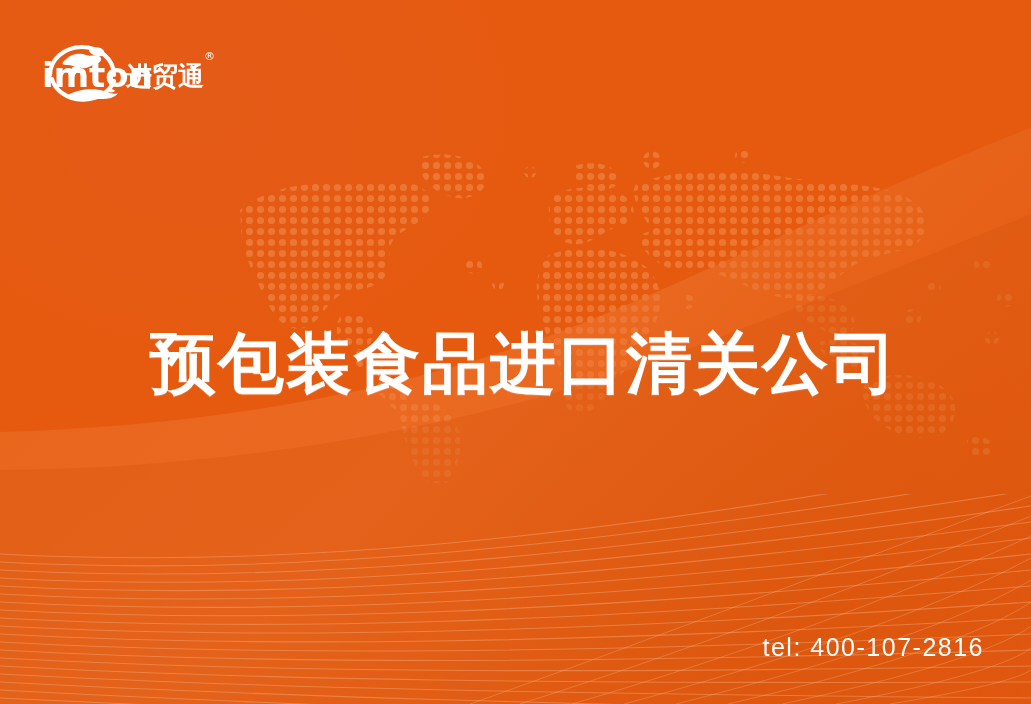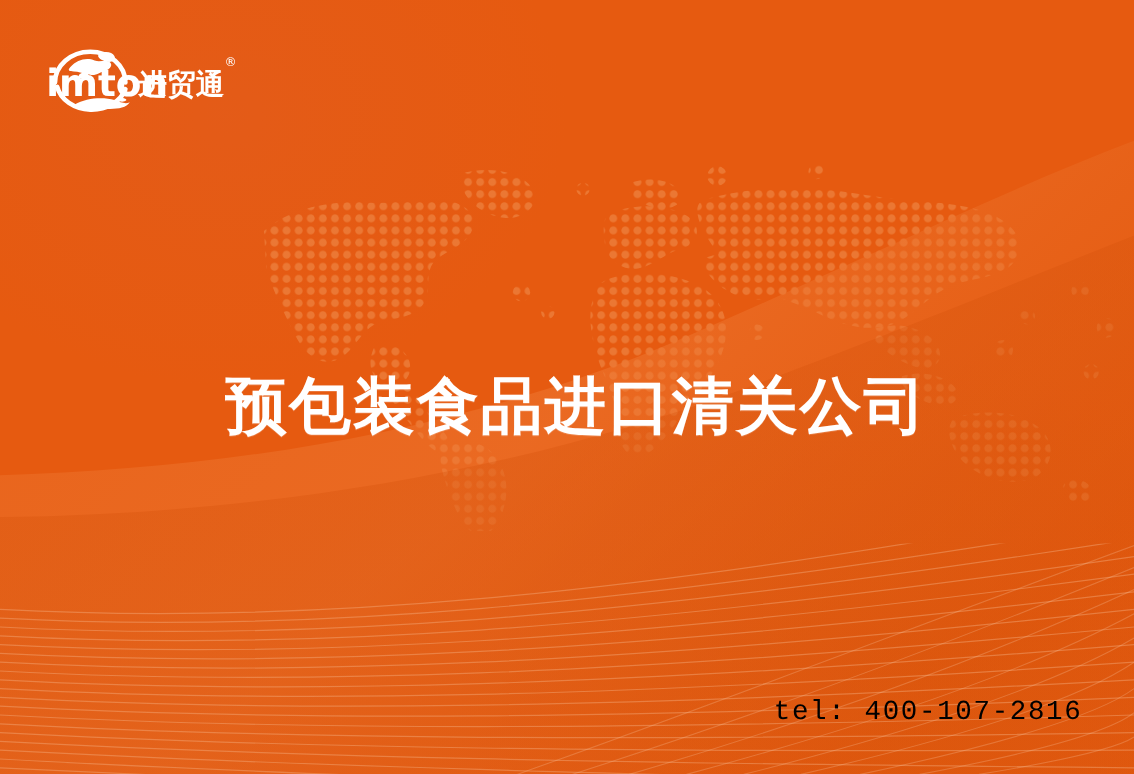--- a/index.html
+++ b/index.html
@@ -78,36 +78,36 @@
   }
   .logo svg { display: block; width: 100%; height: 100%; }
 
   
   .headline {
     position: absolute;
     left: 84px;
     top: 326px;
     width: 880px;
     color: #ffffff;
-    font-family: Liberation Sans, sans-serif;
+    font-family: Liberation Mono, monospace;
     font-weight: 700;
-    font-size: 56px;
+    font-size: 66px;
     line-height: 86px;
     letter-spacing: 2px;
     white-space: nowrap;
     text-shadow: 0 1px 0 rgba(255,255,255,0.18);
   }
 
   
   .tel {
     position: absolute;
     right: 47px;
     top: 633px;
-    color: #000000;
-    font-family: Liberation Mono, monospace;
+    color: #ffffff;
+    font-family: Liberation Sans, sans-serif;
     font-size: 25px;
     letter-spacing: 1.5px;
     white-space: nowrap;
   }
 </style>
 </head>
 <body>
 
 <div id="poster">
 

